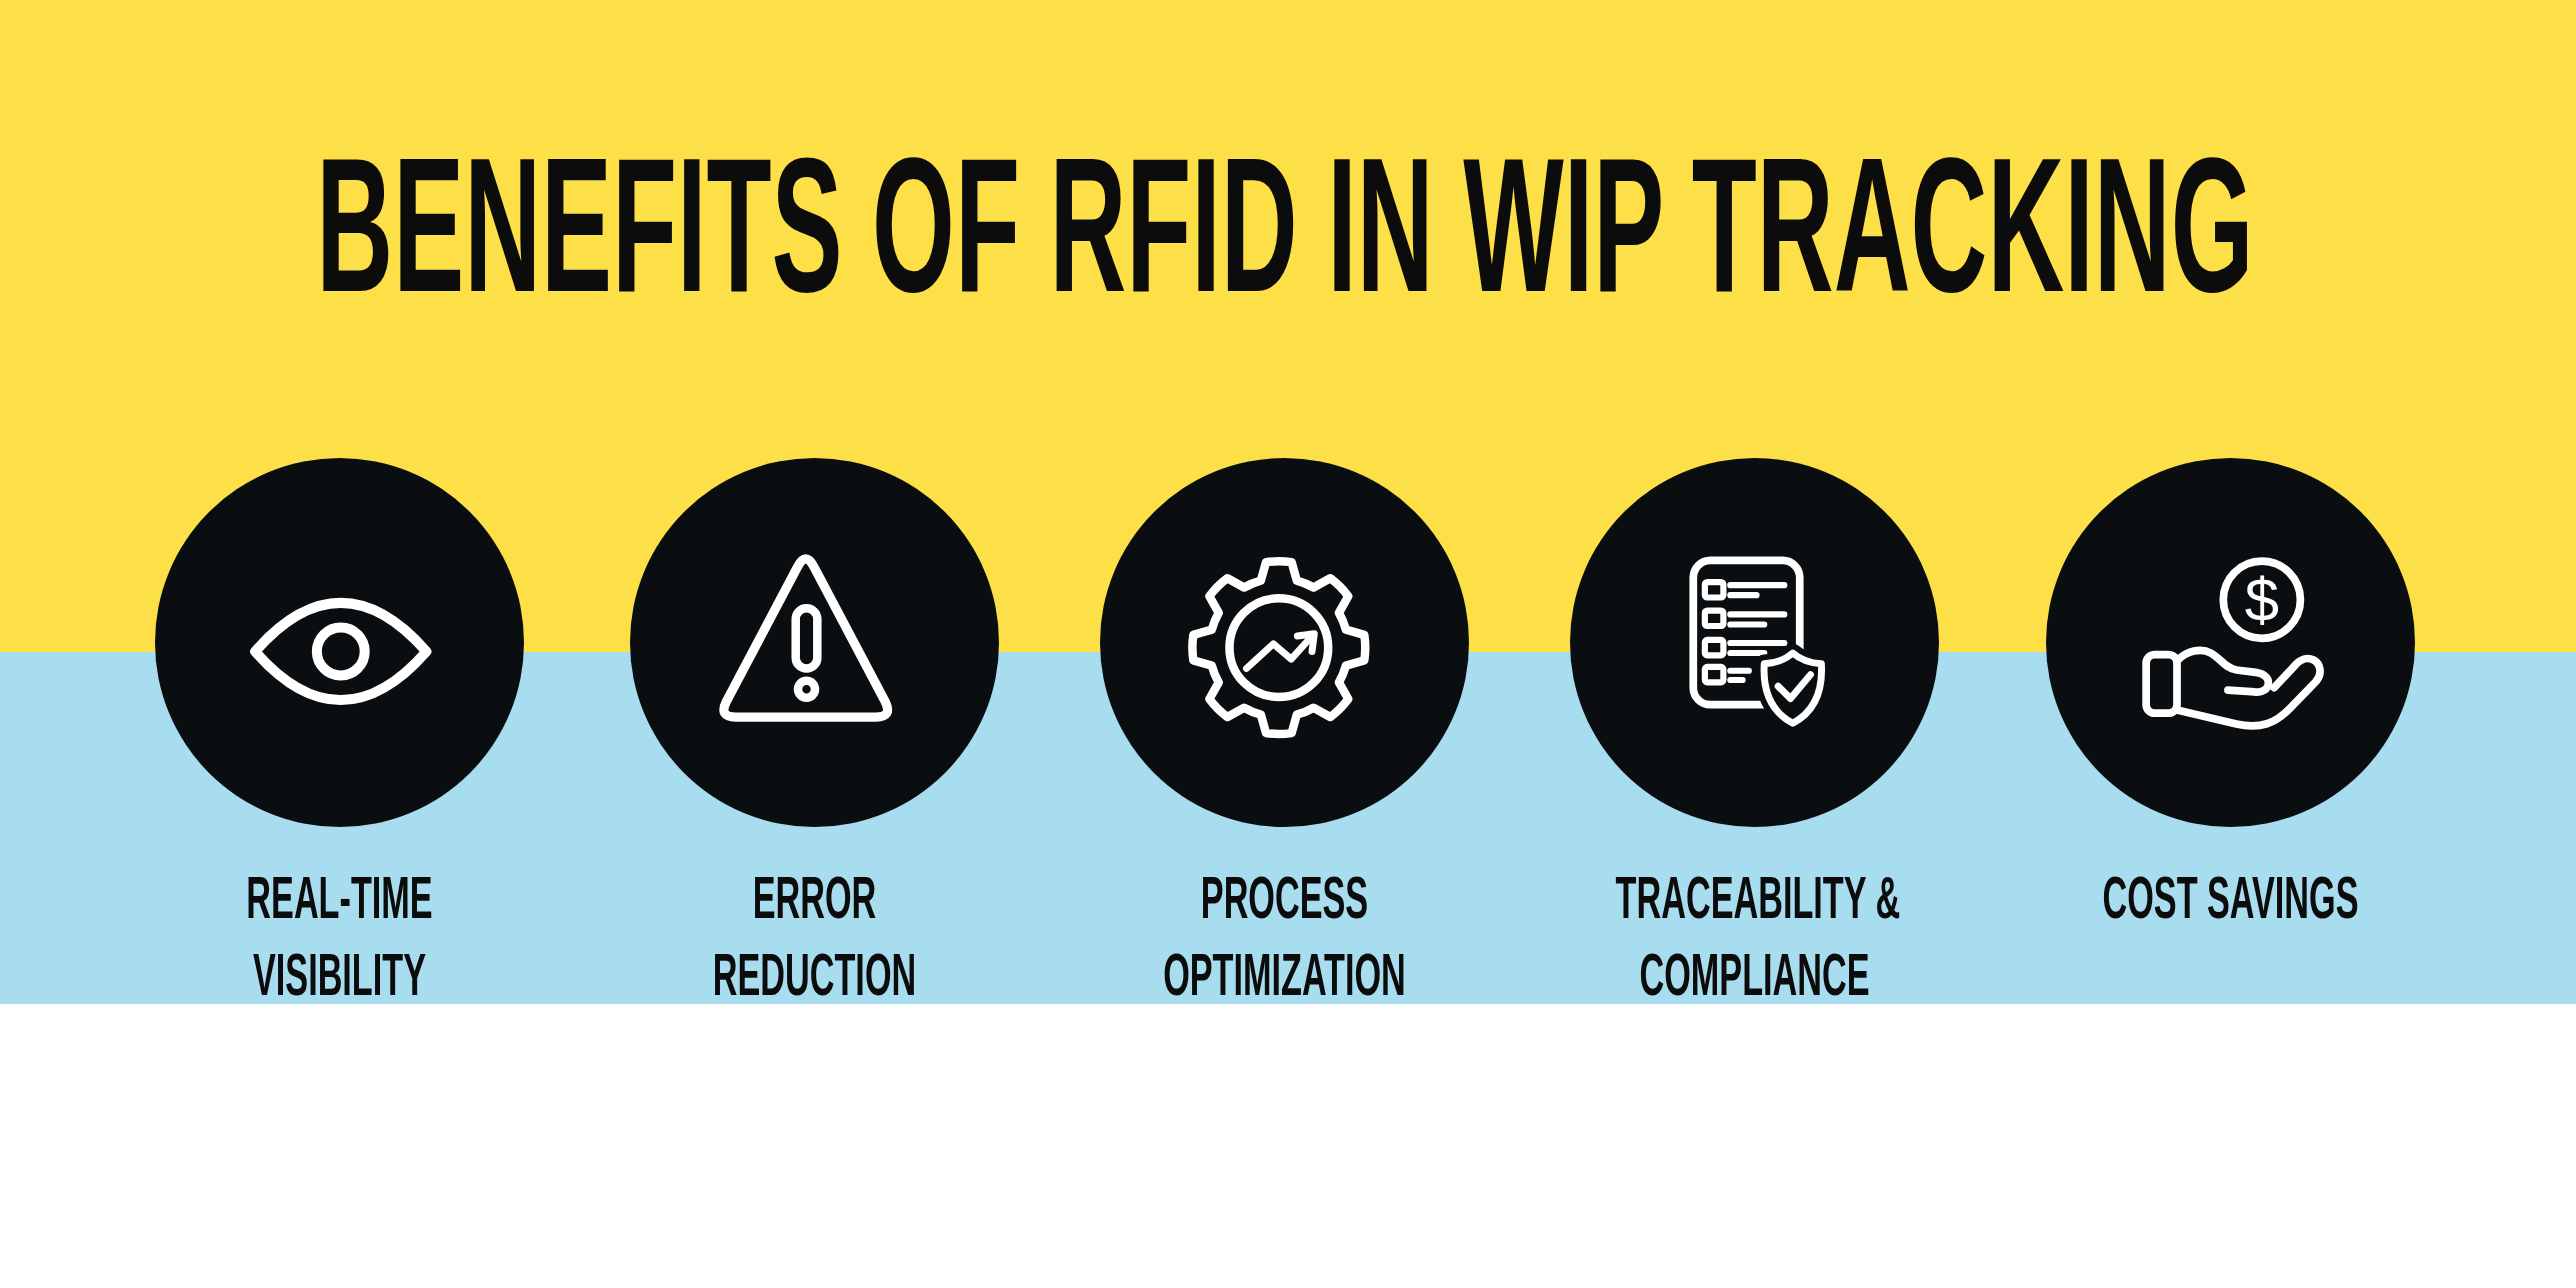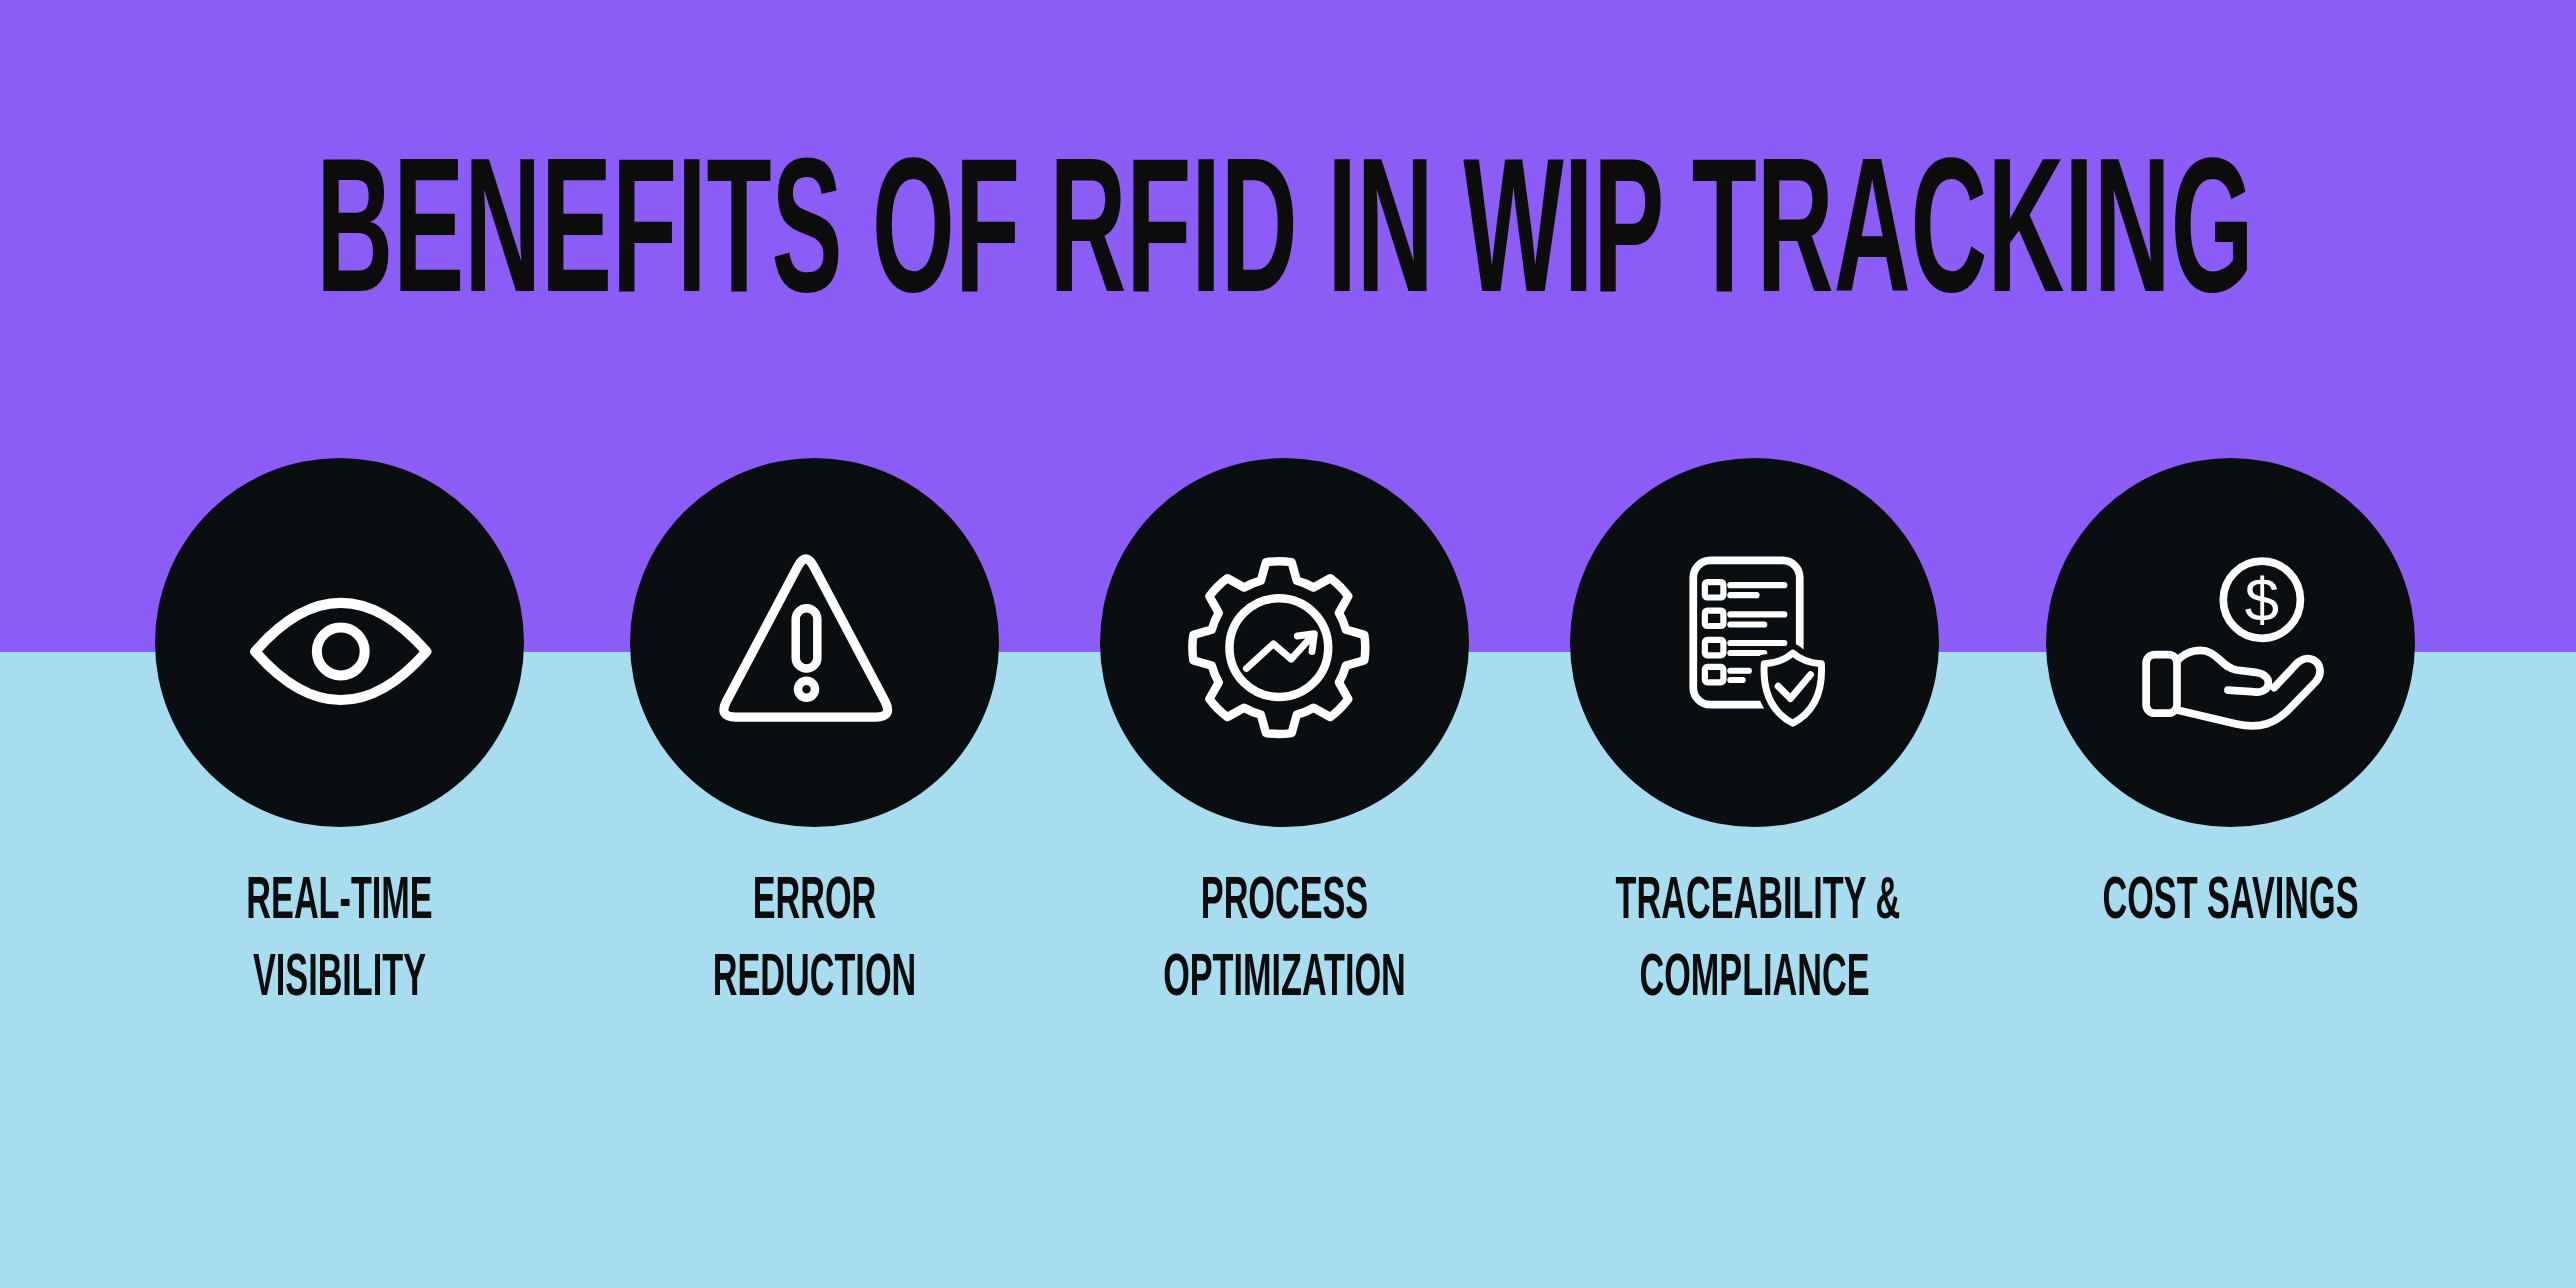--- a/index.html
+++ b/index.html
@@ -1,17 +1,17 @@
 <!DOCTYPE html>
 <html style="font-size:12.4px"><head>
 <meta charset="utf-8">
 <style>
   html,body{margin:0;padding:0;background:#ffffff;}
   .canvas{
-    position:relative;width:2576px;height:1288px;overflow:hidden;background:#8b5cf6;
+    position:relative;width:2576px;height:1004px;overflow:hidden;background:#fde047;
     font-family:"Liberation Sans","DejaVu Sans",sans-serif;
   }
   .band{position:absolute;left:0;top:652px;width:2576px;height:636px;background:#a8dcef;}
   .title-svg{position:absolute;left:0;top:0;width:2576px;height:355px;}
   .title-svg text{
     font-family:"Liberation Sans","DejaVu Sans",sans-serif;
     font-weight:bold;font-size:247px;fill:#0c0c0c;
   }
   .benefit{position:absolute;top:0;left:0;width:0;height:0;}
   .circle{

